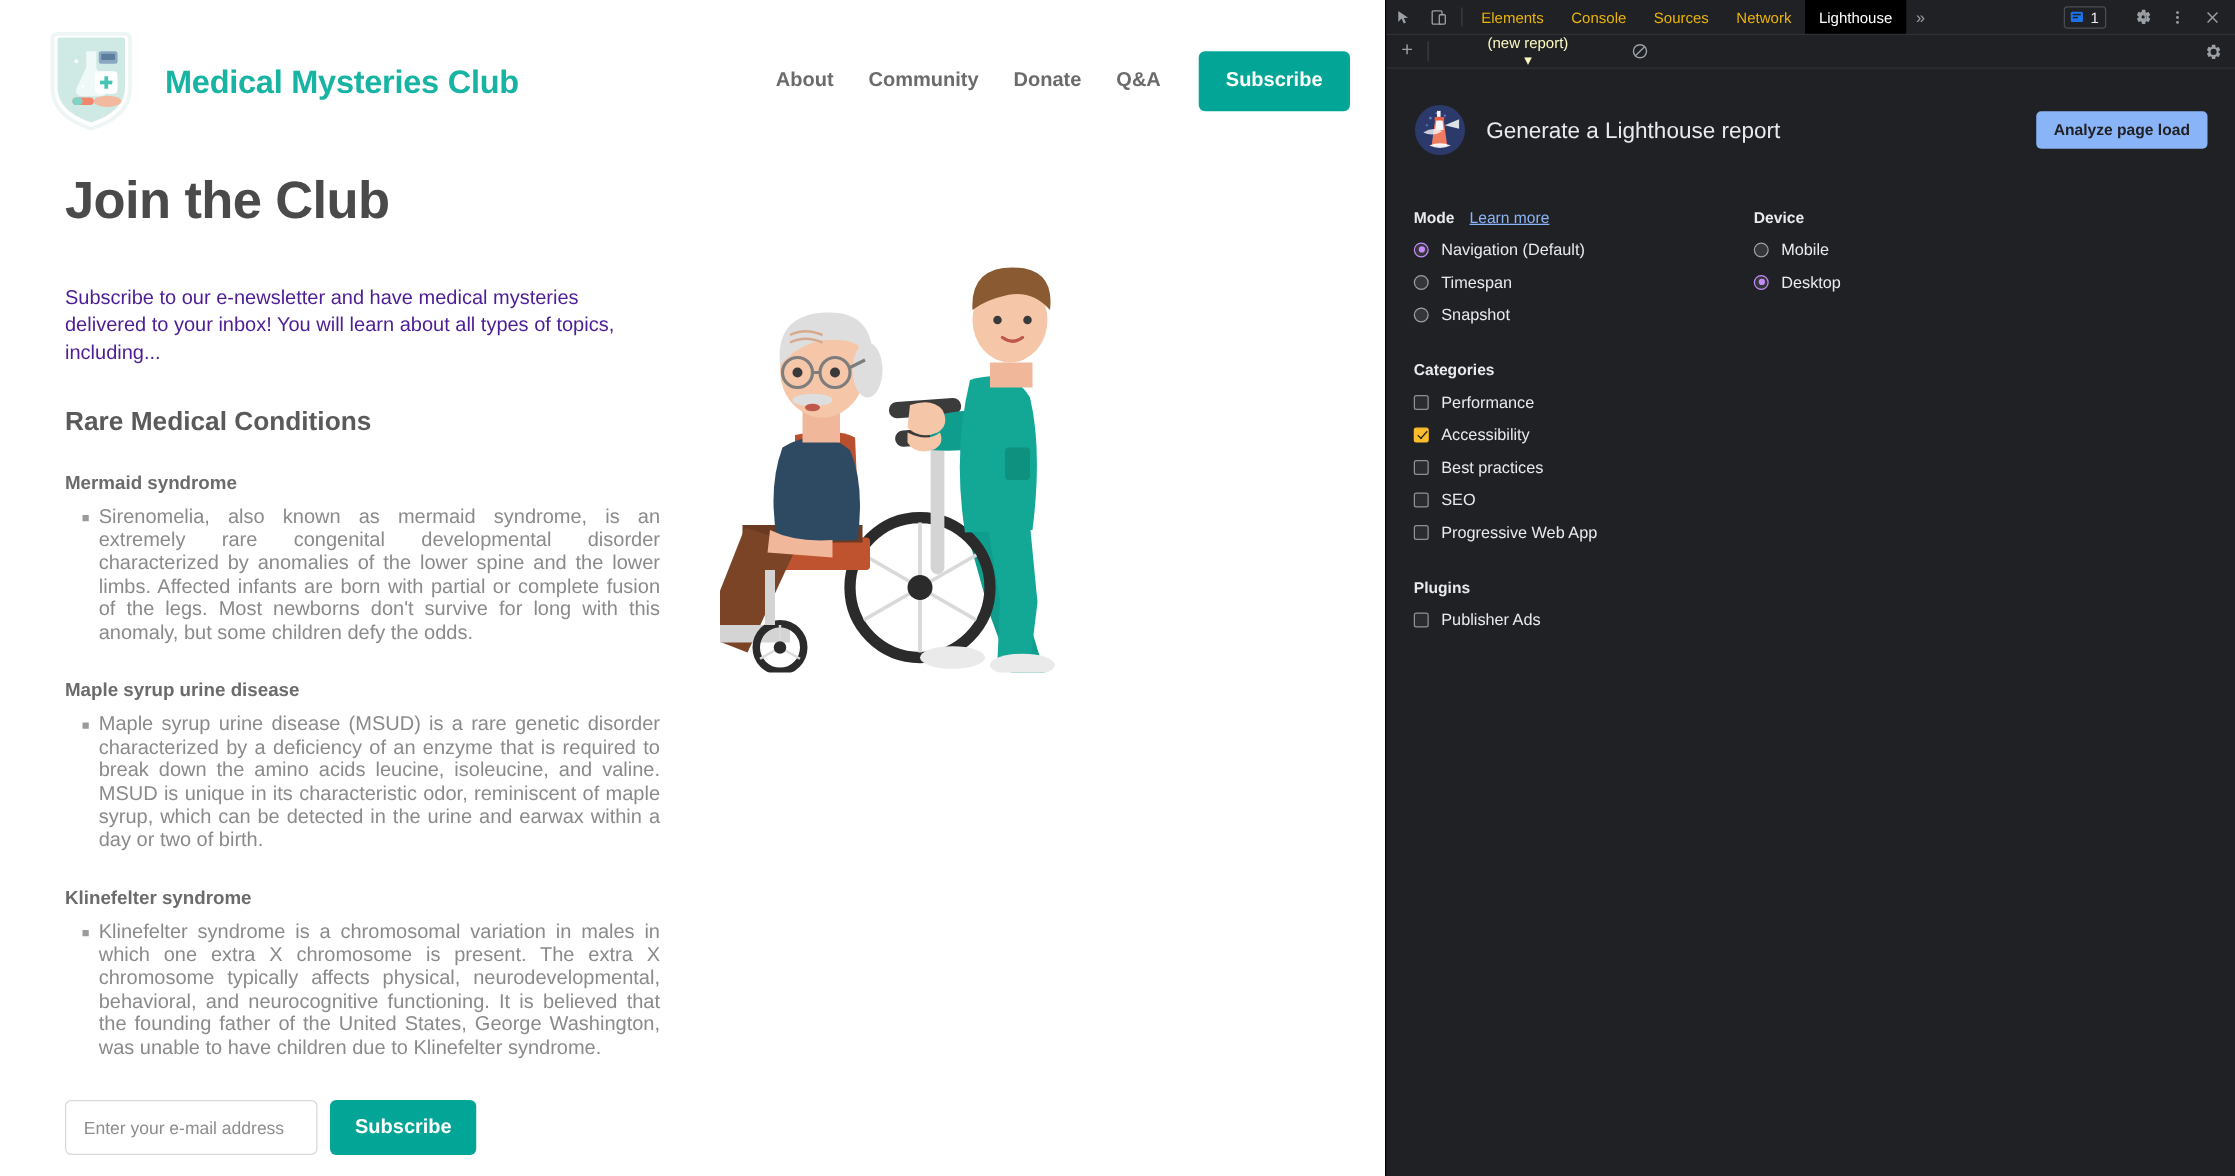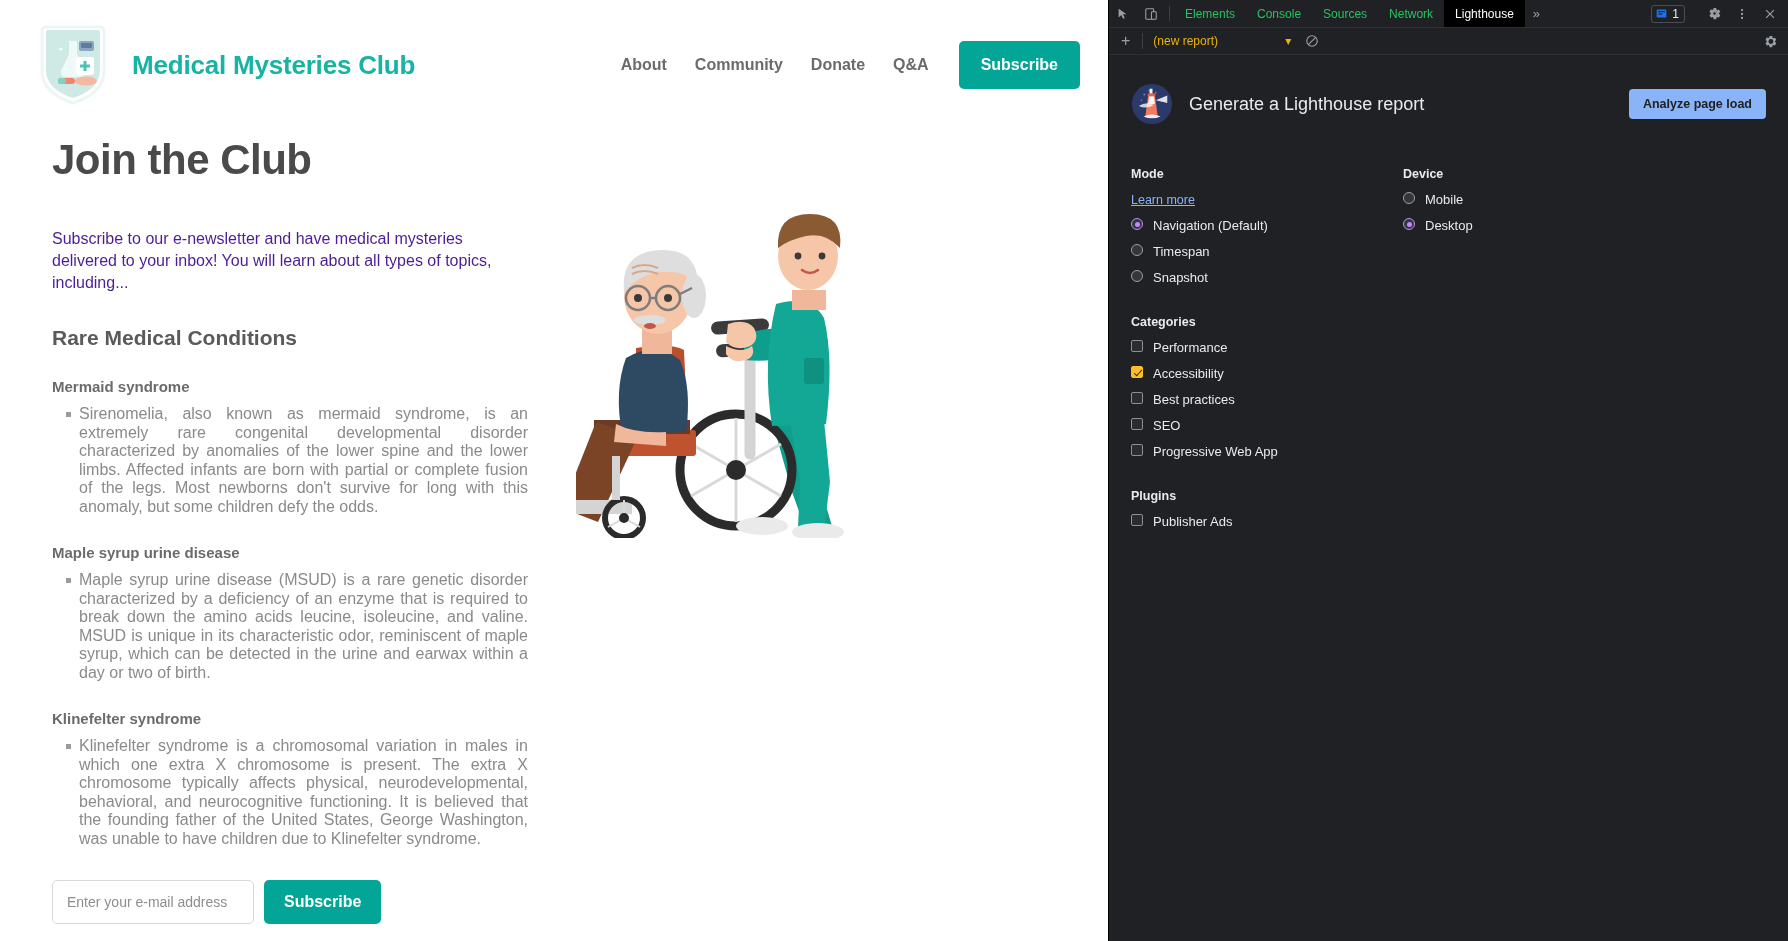--- a/index.html
+++ b/index.html
@@ -159,21 +159,21 @@
   }
   .dt-icon-btn {
     width: 28px;
     display:flex; align-items:center; justify-content:center;
     cursor: pointer;
   }
   .dt-sep { width: 1px; background: #3c4043; margin: 6px 4px; }
   .dt-tab {
     display:flex; align-items:center;
     padding: 0 11px;
-    color: #22c55e;
+    color: #eab308;
     font-size: 12px;
     cursor: pointer;
     white-space: nowrap;
   }
   .dt-tab.active { background: #000000; color: #ffffff; }
   .dt-more { display:flex; align-items:center; padding: 0 8px; color:#9aa0a6; cursor:pointer; font-size:13px; }
   .dt-right { margin-left: auto; display:flex; align-items:center; padding-right: 4px; }
   .dt-badge {
     display:flex; align-items:center; gap:4px;
     border:1px solid #4a4d51; border-radius:3px;
@@ -187,21 +187,21 @@
     display:flex; align-items:center;
     border-bottom: 1px solid #2f3034;
     padding: 0 4px;
     flex: 0 0 27px;
   }
   .plus-btn { color:#9aa0a6; font-size:16px; padding:0 8px; cursor:pointer; line-height:1; }
   .vbar { width:1px; height:16px; background:#3c4043; margin:0 4px; }
   .report-select {
     display:flex; align-items:center; justify-content:space-between;
     width: 150px; padding: 0 6px;
-    color:#eab308; cursor:pointer;
+    color:#fef9c3; cursor:pointer;flex-direction:column;
   }
   .clear-btn { padding: 0 8px; cursor:pointer; display:flex; align-items:center; }
   .gear-right { margin-left:auto; padding-right:6px; cursor:pointer; display:flex; align-items:center;}
 
   .lh-body { padding: 28px 22px; overflow: hidden; }
   .lh-head { display:flex; align-items:center; }
   .lh-logo { width:42px; height:42px; flex:0 0 42px; }
   .lh-title {
     margin-left: 16px;
     font-size: 18px;
@@ -216,25 +216,25 @@
     border-radius: 4px;
     padding: 8px 14px;
     font-size: 12.5px;
     font-weight: bold;
     cursor: pointer;
     font-family: "Liberation Sans", sans-serif;
   }
   .lh-cols { display:flex; margin-top: 42px; }
   .lh-col-mode { width: 272px; flex: 0 0 272px; }
   .lh-col-dev { flex: 1 1 auto; }
-  .grp-head { display:flex; align-items:baseline; gap:12px;flex-direction:column; }
+  .grp-head { display:flex; align-items:baseline; gap:12px; }
   .grp-title { font-size: 12.5px; font-weight: bold; color:#e8eaed; }
   .learn-more { font-size: 12.5px; color:#8ab4f8; text-decoration: underline; cursor:pointer; }
   .radio-row, .check-row {
-    display:flex; 
+    display:flex; align-items:center;
     margin-top: 11px;
     cursor: pointer;
     font-size: 13px;
     color:#e8eaed;
   }
   .radio {
     width:12px; height:12px; border-radius:50%;
     border:1px solid #9aa0a6; background:#35363a;
     flex:0 0 12px; margin-right: 10px;
     position: relative;

